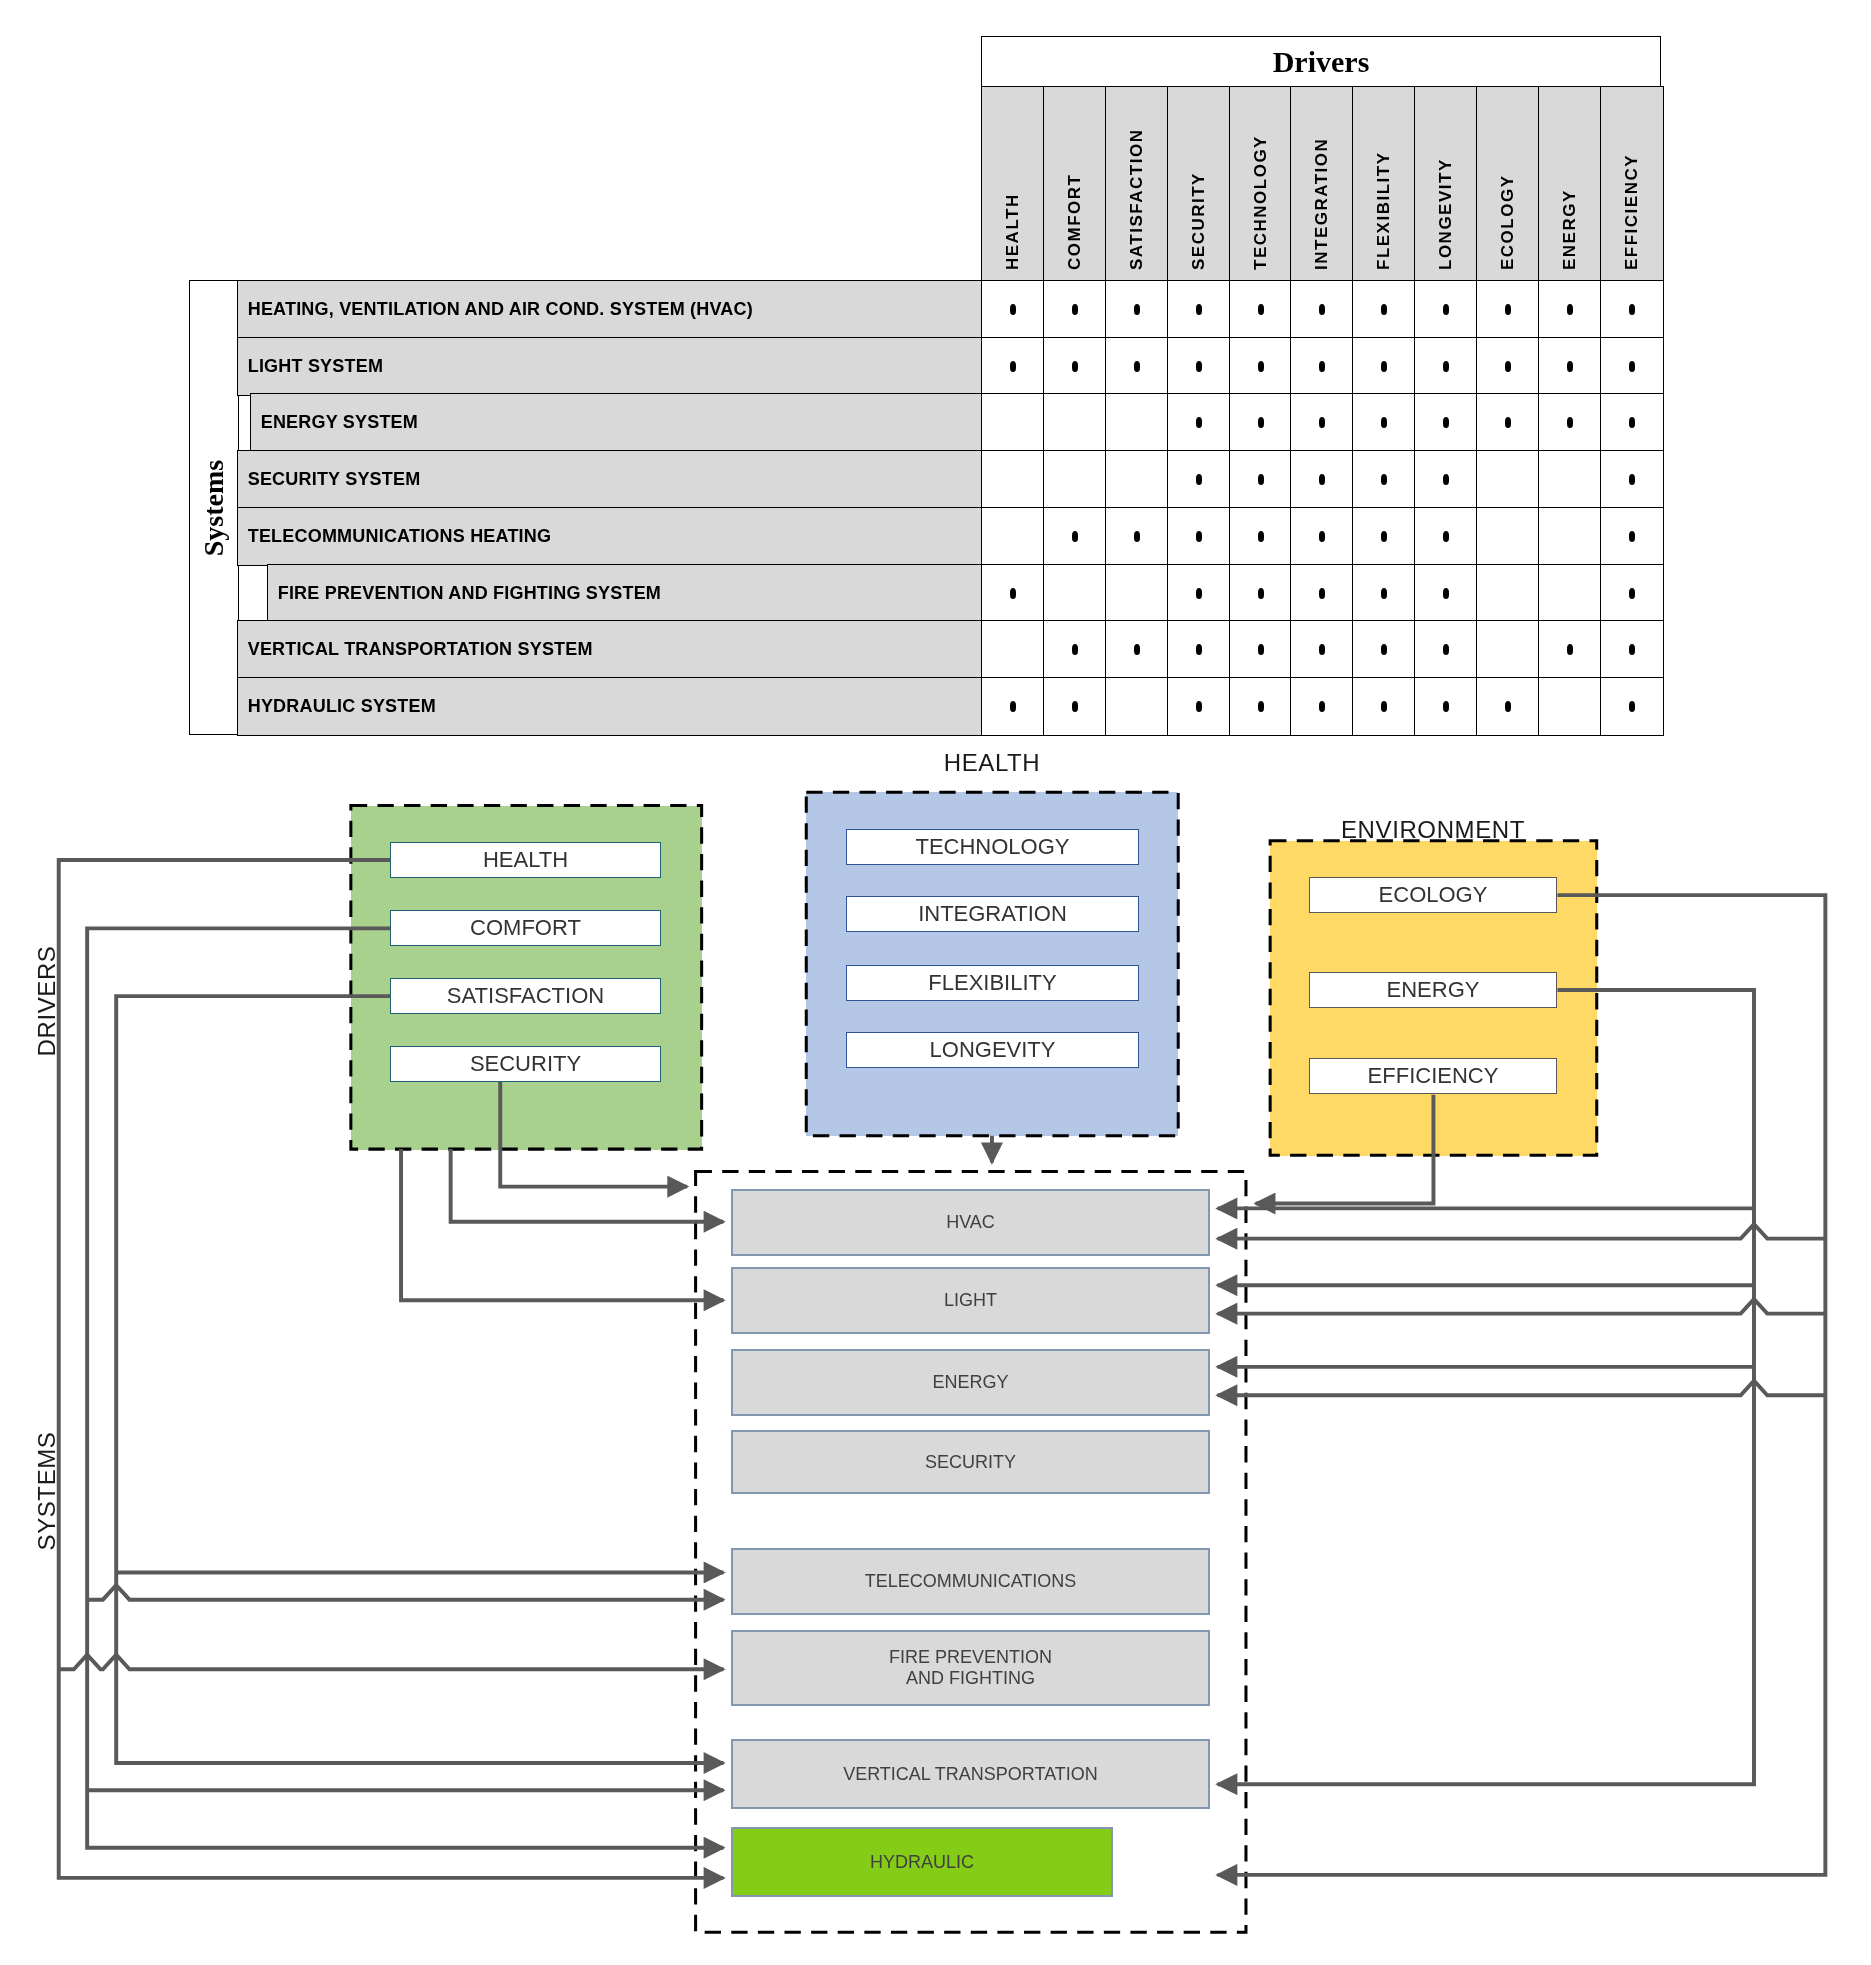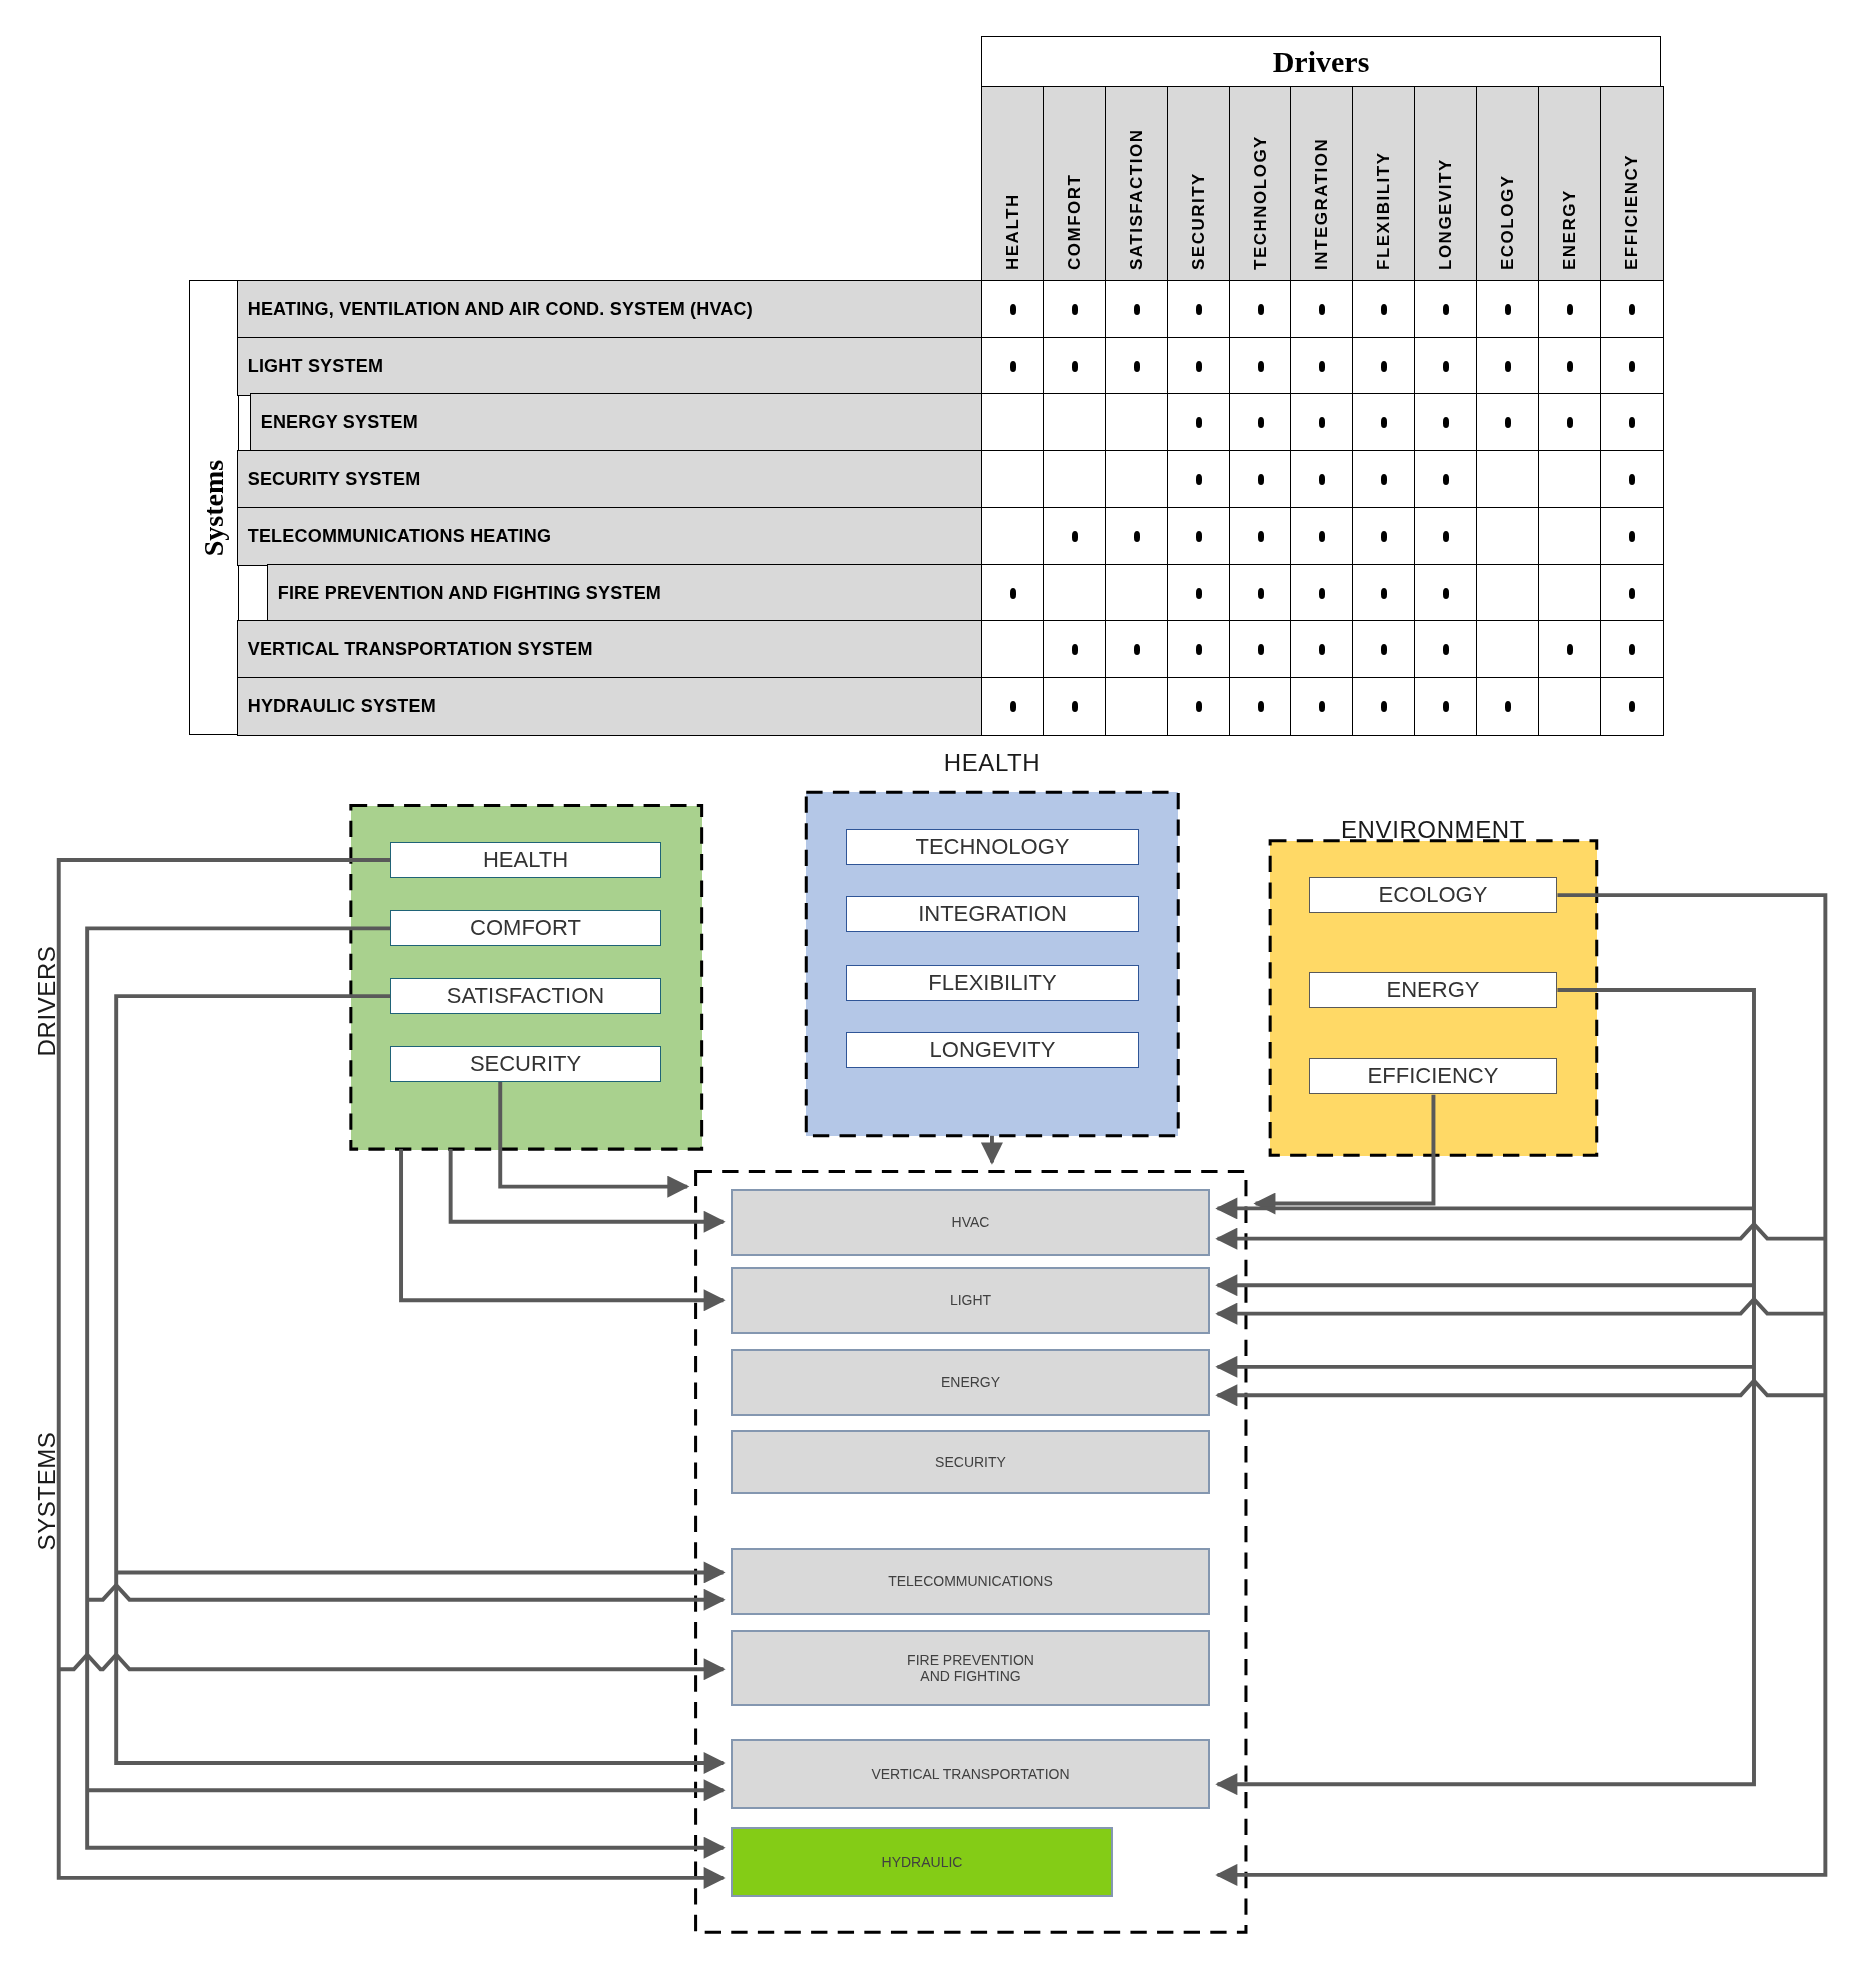--- a/index.html
+++ b/index.html
@@ -26,21 +26,21 @@
   .serifrot{justify-content:center;font-family:"Liberation Serif",serif;
             font-weight:bold;font-size:28px;color:#000;}
   .sidelabel{justify-content:center;font-size:24px;color:#1a1a1a;letter-spacing:0.6px;}
   
   .grouptitle{position:absolute;box-sizing:border-box;display:flex;align-items:center;
               justify-content:center;font-size:24px;color:#1a1a1a;letter-spacing:0.6px;}
   .groupfill{position:absolute;box-sizing:border-box;}
   .itembox{position:absolute;box-sizing:border-box;background:#fff;display:flex;
            align-items:center;justify-content:center;font-size:22px;color:#333;}
   .sysbox{position:absolute;box-sizing:border-box;display:flex;align-items:center;
-          justify-content:center;font-size:14px;color:#404040;text-align:center;
+          justify-content:center;font-size:18px;color:#404040;text-align:center;
           white-space:pre-line;line-height:1.15;}
   #wires{position:absolute;left:0;top:0;pointer-events:none;}
 </style>
 </head>
 <body>
 
 <div id="canvas">
 
   <div class="tcell twhite drivers-title abs" id="drivers-title-cell" style="left:981px;top:36px;width:680px;height:51px;justify-content:center;">Drivers</div>
 

